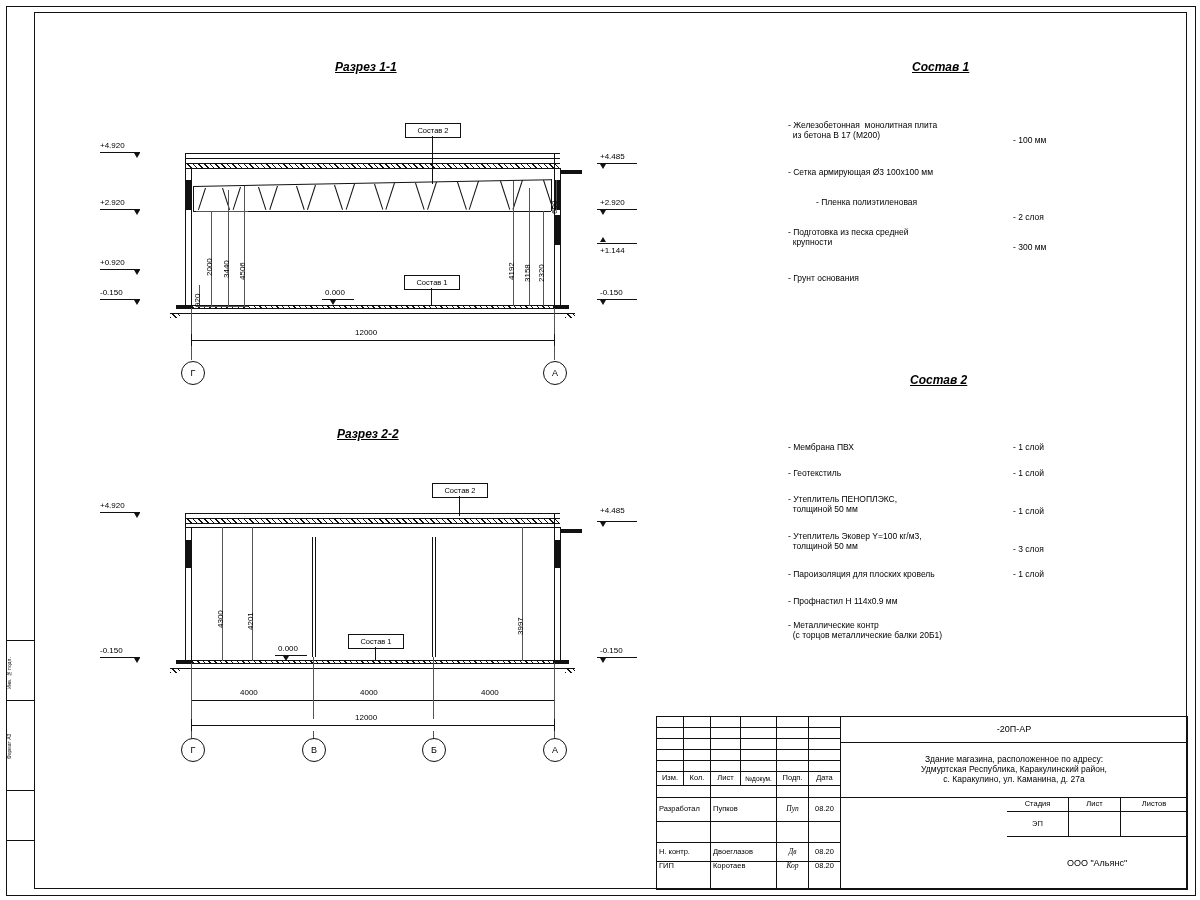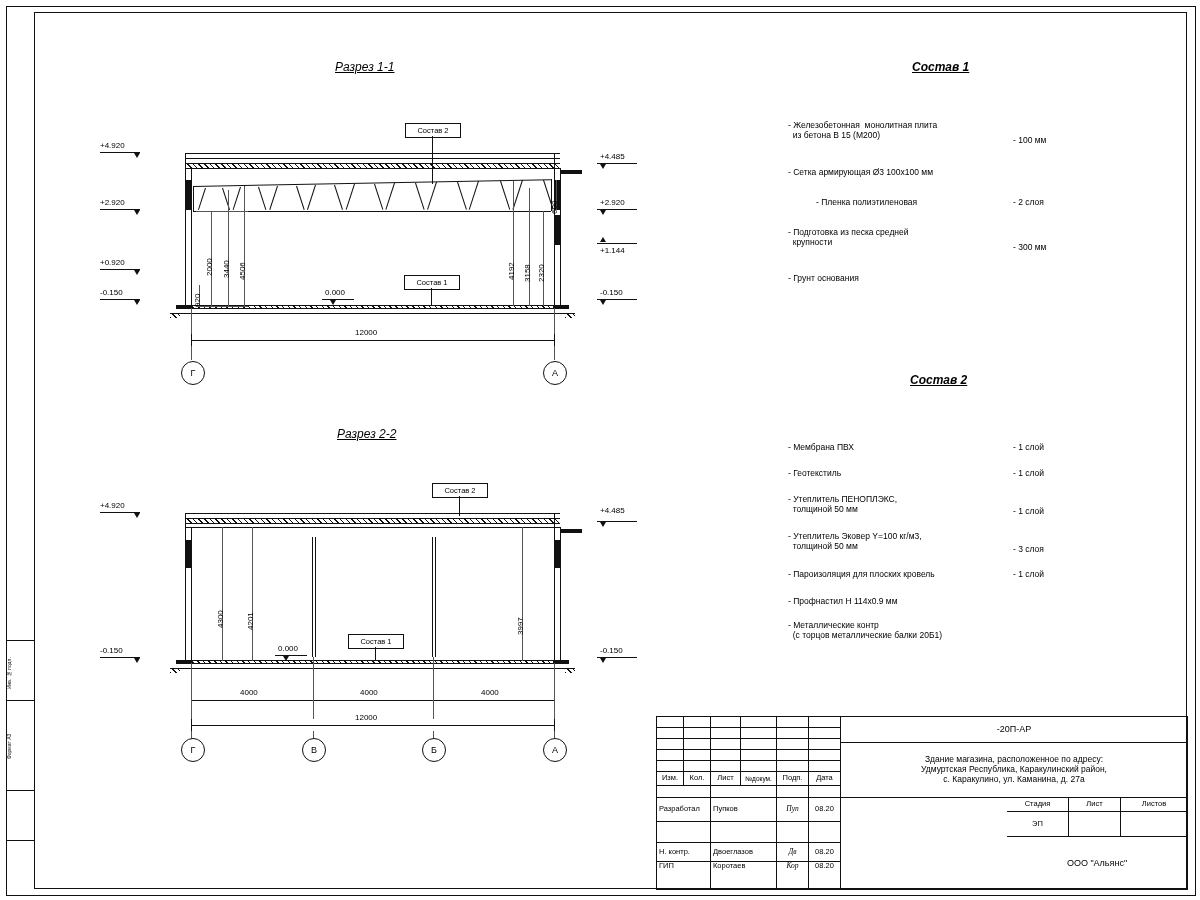--- a/index.html
+++ b/index.html
@@ -19,21 +19,21 @@
          font-size:5px;writing-mode:vertical-rl;transform:rotate(180deg);color:#111;}
 
   
   .h{position:absolute;background:#111;height:1px;}
   .v{position:absolute;background:#111;width:1px;}
   .hg{position:absolute;background:#555;height:1px;}
   .vg{position:absolute;background:#555;width:1px;}
   .fill{position:absolute;background:#111;}
   .hatch{position:absolute;background:repeating-linear-gradient(45deg,#111 0 1px,transparent 1px 4px);}
 
-  .ttl{position:absolute;font-size:12px;font-style:italic;font-weight:normal;text-decoration:underline;white-space:nowrap;}
+  .ttl{position:absolute;font-size:12px;font-style:italic;font-weight:bold;text-decoration:underline;white-space:nowrap;}
   .lbl{position:absolute;font-size:8px;white-space:nowrap;}
   .dimv{position:absolute;font-size:8px;white-space:nowrap;writing-mode:vertical-rl;transform:rotate(180deg);}
   .box{position:absolute;border:1px solid #111;background:#fff;font-size:7.5px;
        display:flex;align-items:center;justify-content:center;}
   .circ{position:absolute;border:1px solid #111;border-radius:50%;
         display:flex;align-items:center;justify-content:center;font-size:9px;background:#fff;}
 
   
   .lev{position:absolute;font-size:8px;white-space:nowrap;}
   .tri{position:absolute;width:0;height:0;border-left:3.5px solid transparent;border-right:3.5px solid transparent;border-top:5px solid #111;}
@@ -292,26 +292,26 @@
   </div>
   <div class="circ" style="left:422px;top:738px;width:22px;height:22px;">
     <span>Б</span>
   </div>
   <div class="circ" style="left:543px;top:738px;width:22px;height:22px;">
     <span>А</span>
   </div>
 
   <div class="comp-title" style="left:912px;top:60px;">Состав 1</div>
   <div class="comp-row" style="left:788px;top:120px;white-space:pre;">- Железобетонная  монолитная плита
-  из бетона В 15 (М200)</div>
+  из бетона В 17 (М200)</div>
   <div class="comp-val" style="left:1013px;top:135px;">- 100 мм</div>
   <div class="comp-row" style="left:788px;top:167px;white-space:pre;">- Сетка армирующая Ø3 100х100 мм</div>
   <div class="comp-val" style="left:1013px;top:167px;"></div>
   <div class="comp-row" style="left:816px;top:197px;white-space:pre;">- Пленка полиэтиленовая</div>
-  <div class="comp-val" style="left:1013px;top:197px;">-  2 слоя</div>
+  <div class="comp-val" style="left:1013px;top:212px;">-  2 слоя</div>
   <div class="comp-row" style="left:788px;top:227px;white-space:pre;">- Подготовка из песка средней
   крупности</div>
   <div class="comp-val" style="left:1013px;top:242px;">- 300 мм</div>
   <div class="comp-row" style="left:788px;top:273px;white-space:pre;">- Грунт основания</div>
   <div class="comp-val" style="left:1013px;top:273px;"></div>
 
   <div class="comp-title" style="left:910px;top:373px;">Состав 2</div>
   <div class="comp-row" style="left:788px;top:442px;white-space:pre;">- Мембрана ПВХ</div>
   <div class="comp-val" style="left:1013px;top:442px;">- 1 слой</div>
   <div class="comp-row" style="left:788px;top:468px;white-space:pre;">- Геотекстиль</div>

